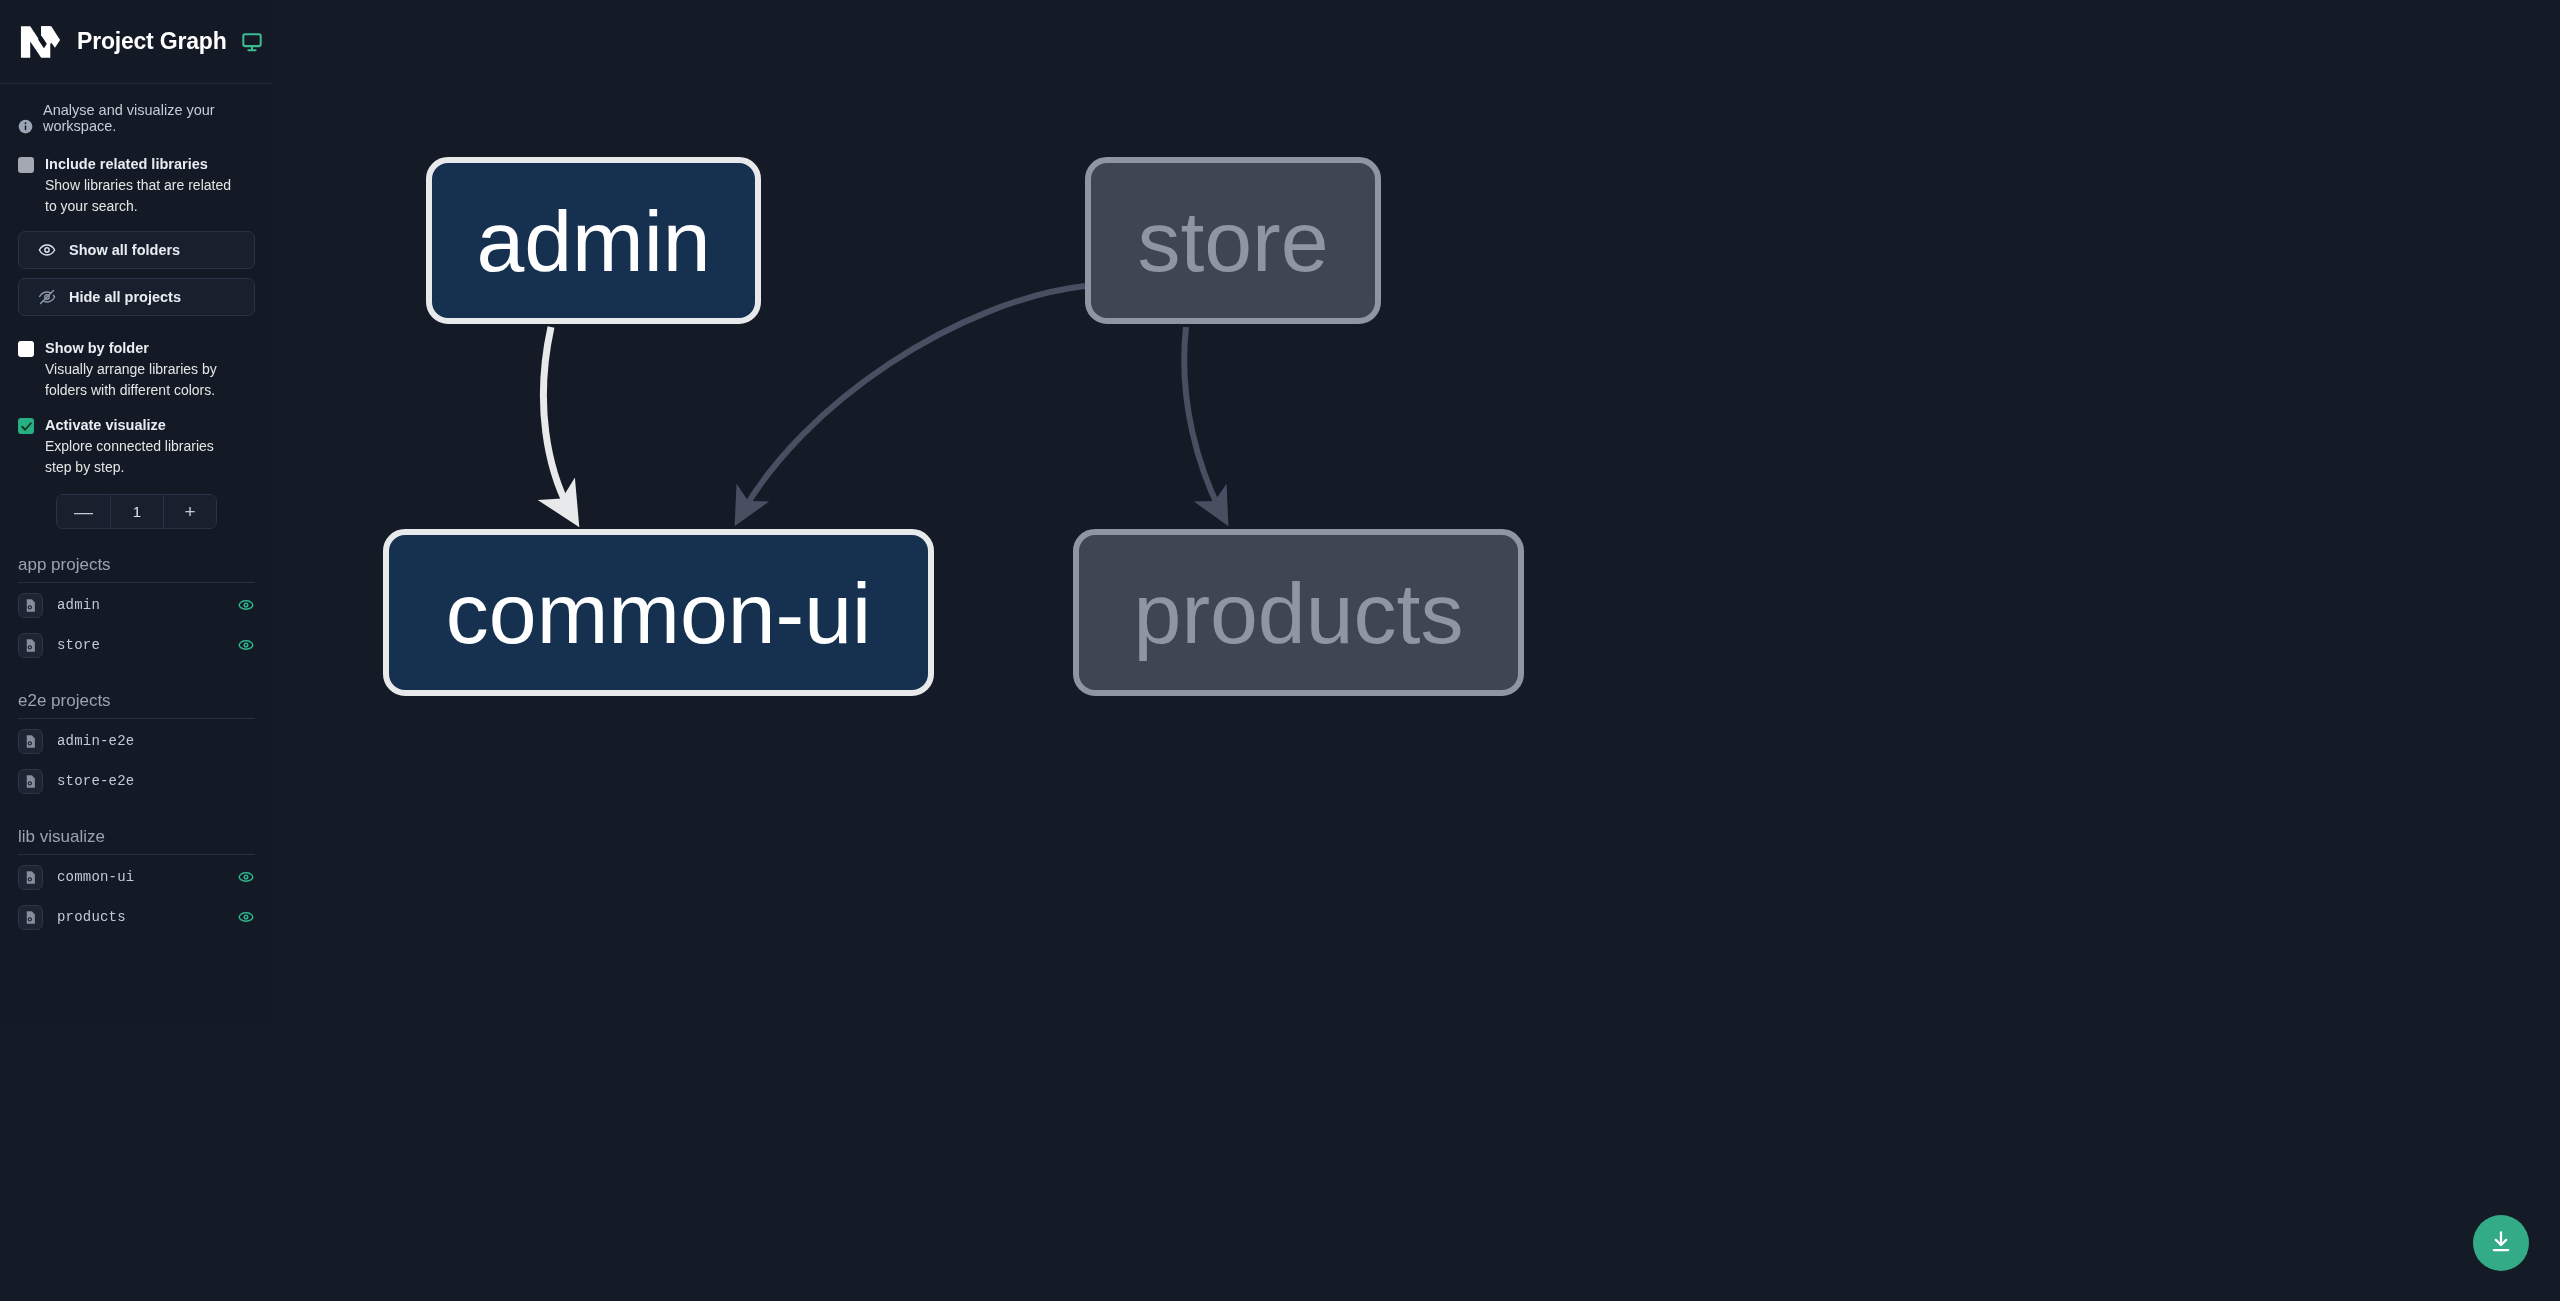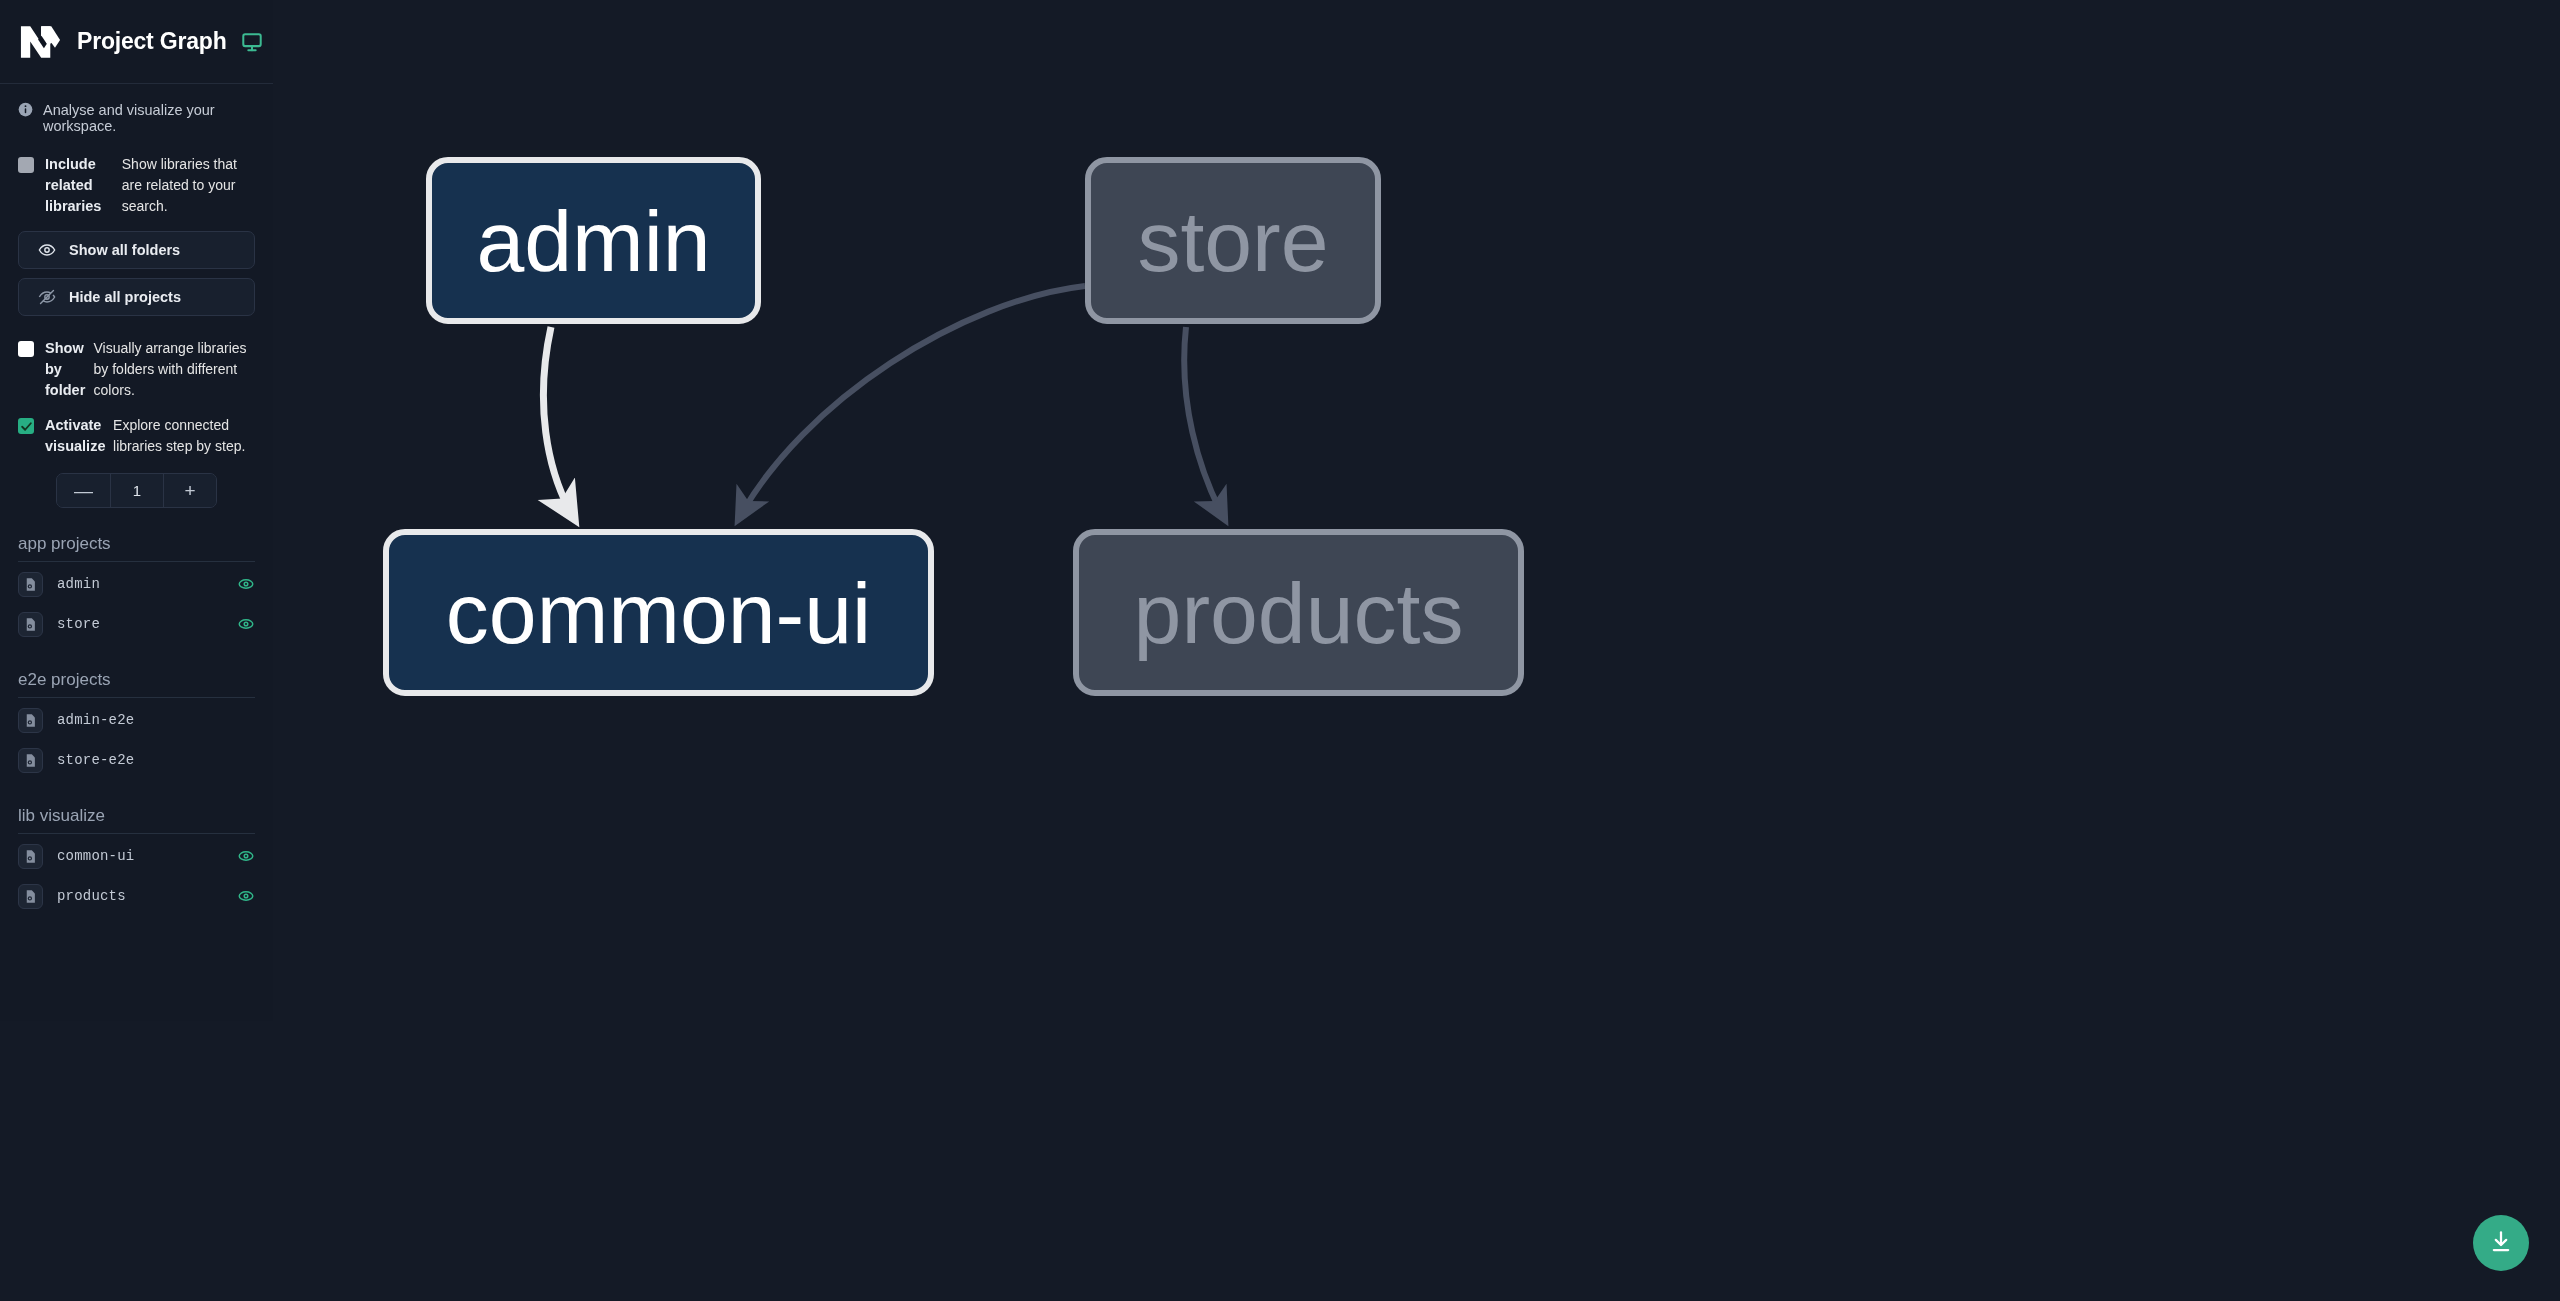--- a/index.html
+++ b/index.html
@@ -33,21 +33,21 @@
     gap: 14px;
   }
   .nx-logo { width: 45px; height: 44px; flex: 0 0 45px; }
   .app-title {
     color: #ffffff; font-size: 23px; font-weight: 700;
     letter-spacing: -0.2px; white-space: nowrap;
   }
   .monitor-ico { width: 22px; height: 22px; flex: 0 0 22px; display:block; }
 
   .tagline {
-    display: flex; align-items: flex-start; gap: 10px;
+    display: flex; align-items: flex-end; gap: 10px;
     padding: 18px 18px 6px 18px;
   }
   .tagline-text { color: #c6ccd6; font-size: 14.5px; }
   .info-ico { width: 15px; height: 15px; flex: 0 0 15px; }
 
   .search-wrap { padding: 14px 18px 0 18px; }
   .search-box {
     display: flex; align-items: center;
     height: 39px;
     background: #1c2433;
@@ -76,21 +76,21 @@
   }
   .cbox {
     width: 16px; height: 16px; flex: 0 0 16px;
     border-radius: 3px; margin-top: 3px;
     display: flex; align-items: center; justify-content: center;
   }
   .cbox.grey { background: #a3a8b2; }
   .cbox.white { background: #ffffff; }
   .cbox.green { background: #27ae83; }
   .cbox svg { display: block; }
-  .check-body { display: flex; flex-direction: row; }
+  .check-body { display: flex; flex-direction: column; }
   .check-title { color: #e9ecf1; font-size: 14.5px; font-weight: 700; line-height: 1.45; }
   .check-desc { color: #e5e5e5; font-size: 14px; line-height: 1.5; max-width: 190px; }
 
   .btn-group { padding: 14px 18px 0 18px; display: flex; flex-direction: column; gap: 9px; }
   .pill-btn {
     height: 38px; width: 100%;
     background: #18202e;
     border: 1px solid #2a3345;
     border-radius: 7px;
     display: flex; align-items: center; gap: 13px;

